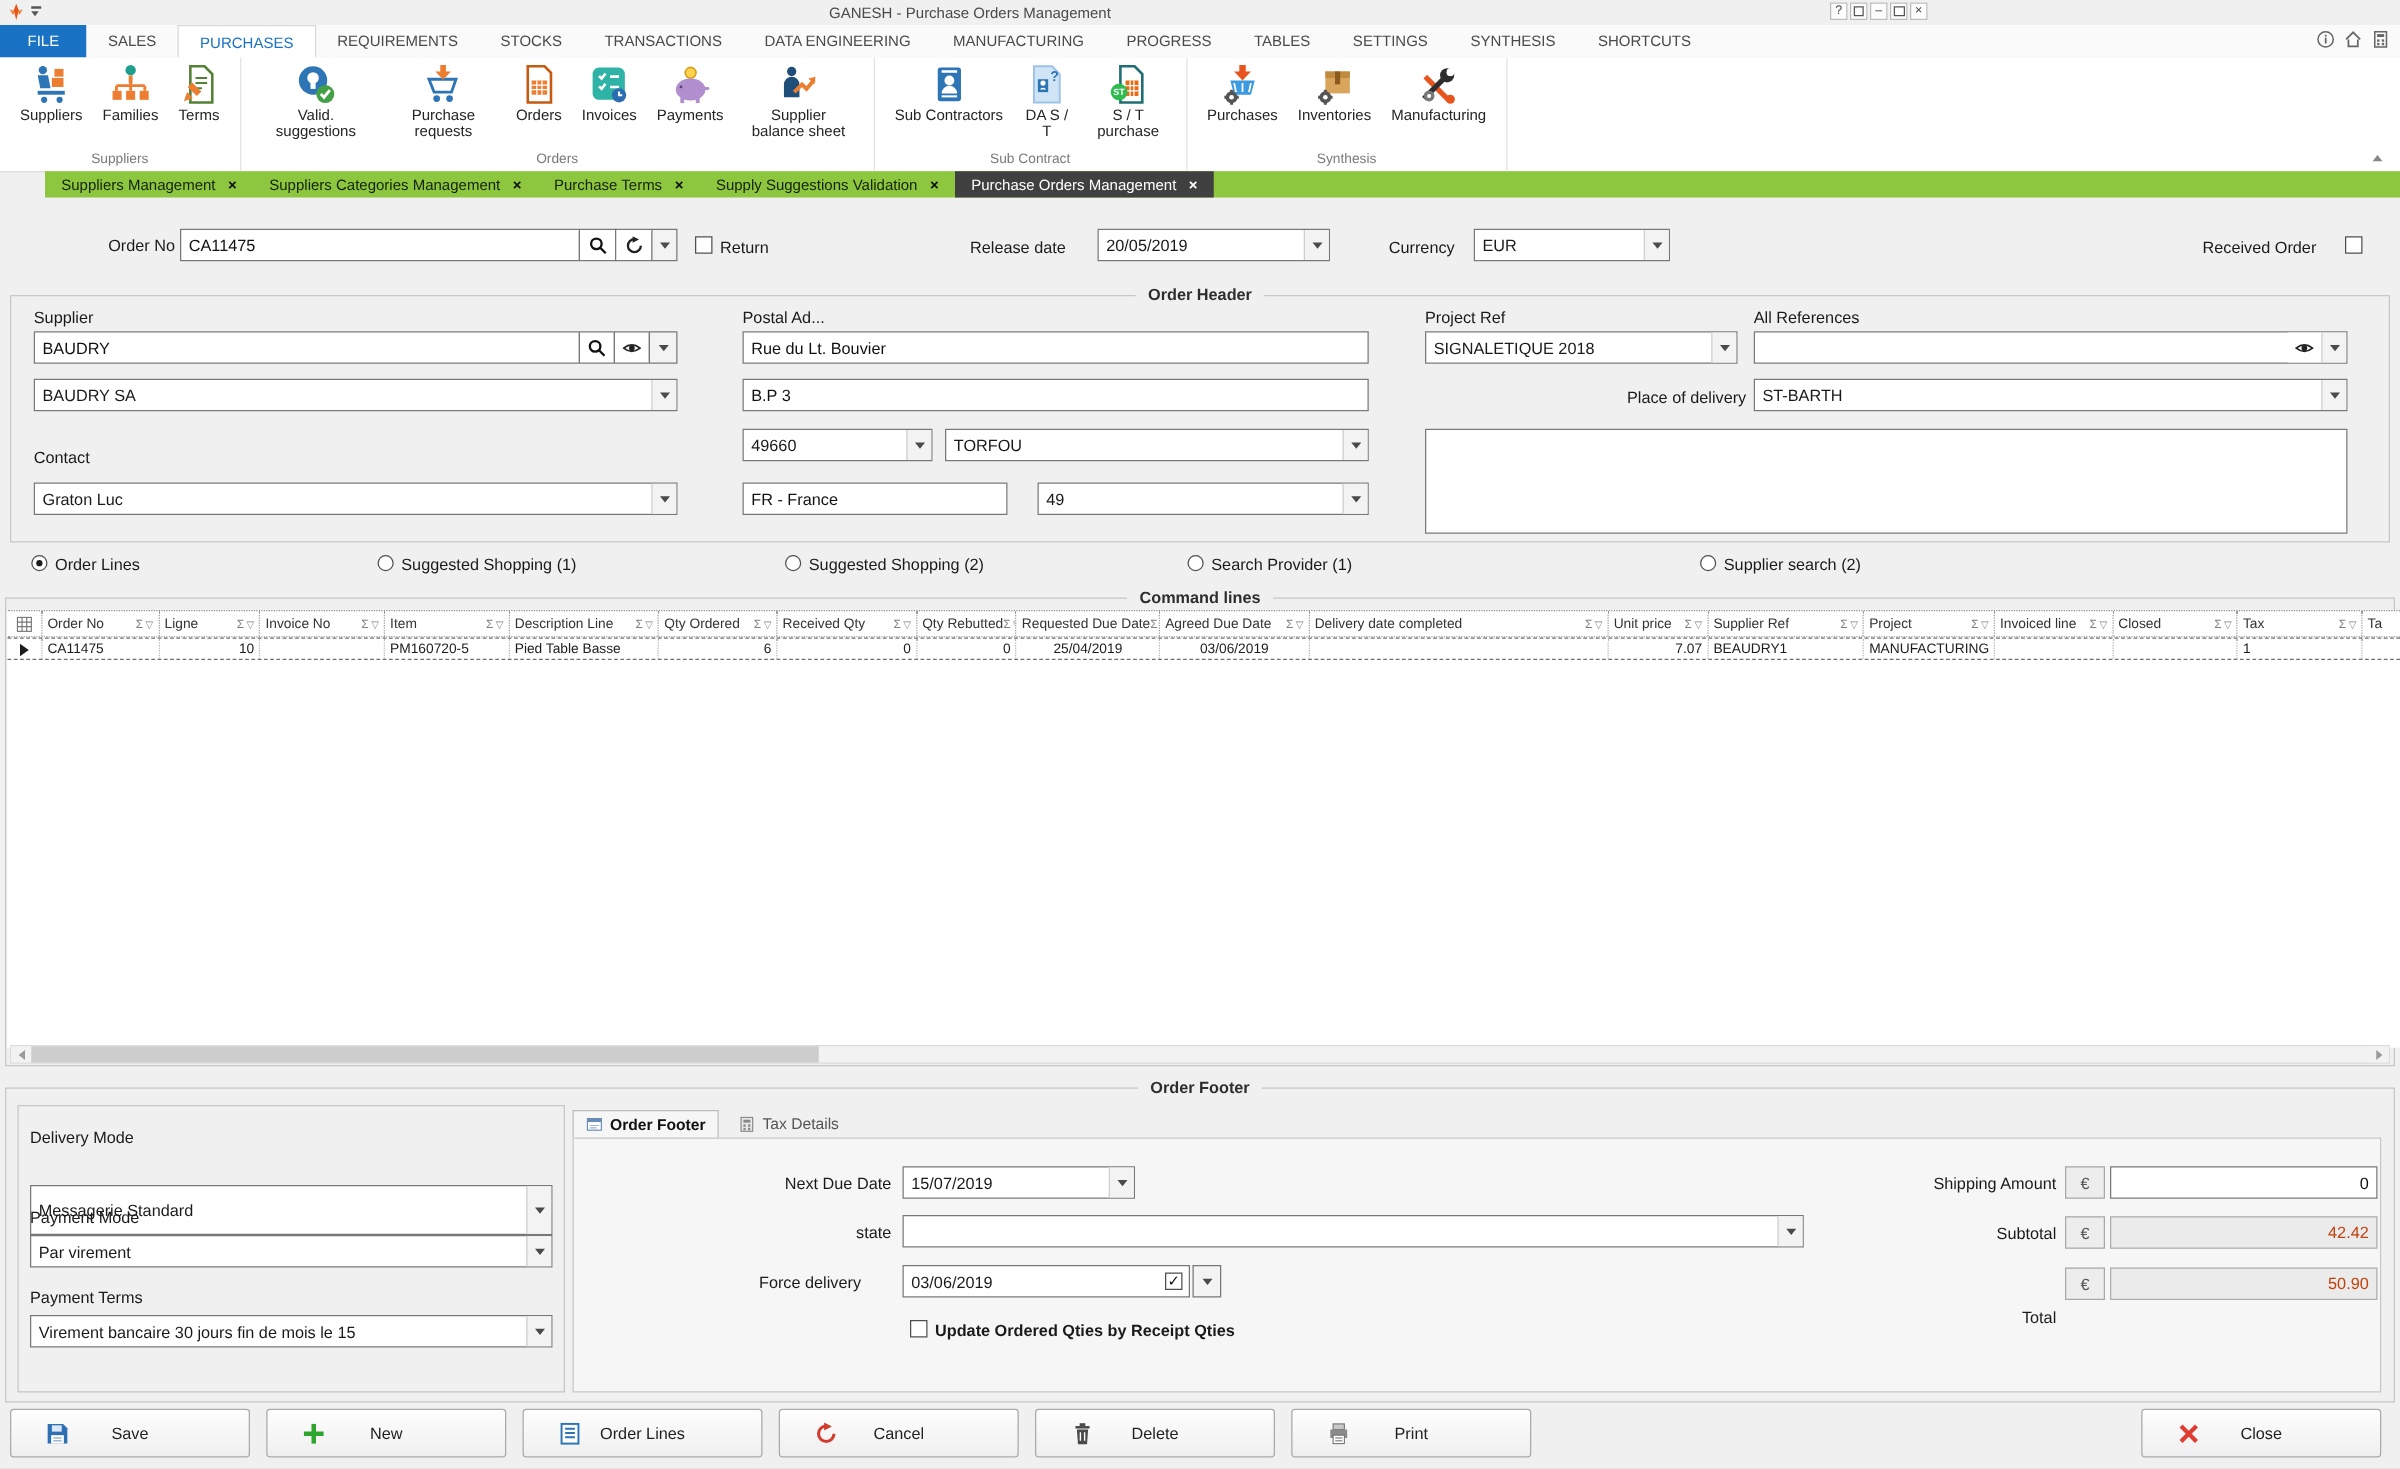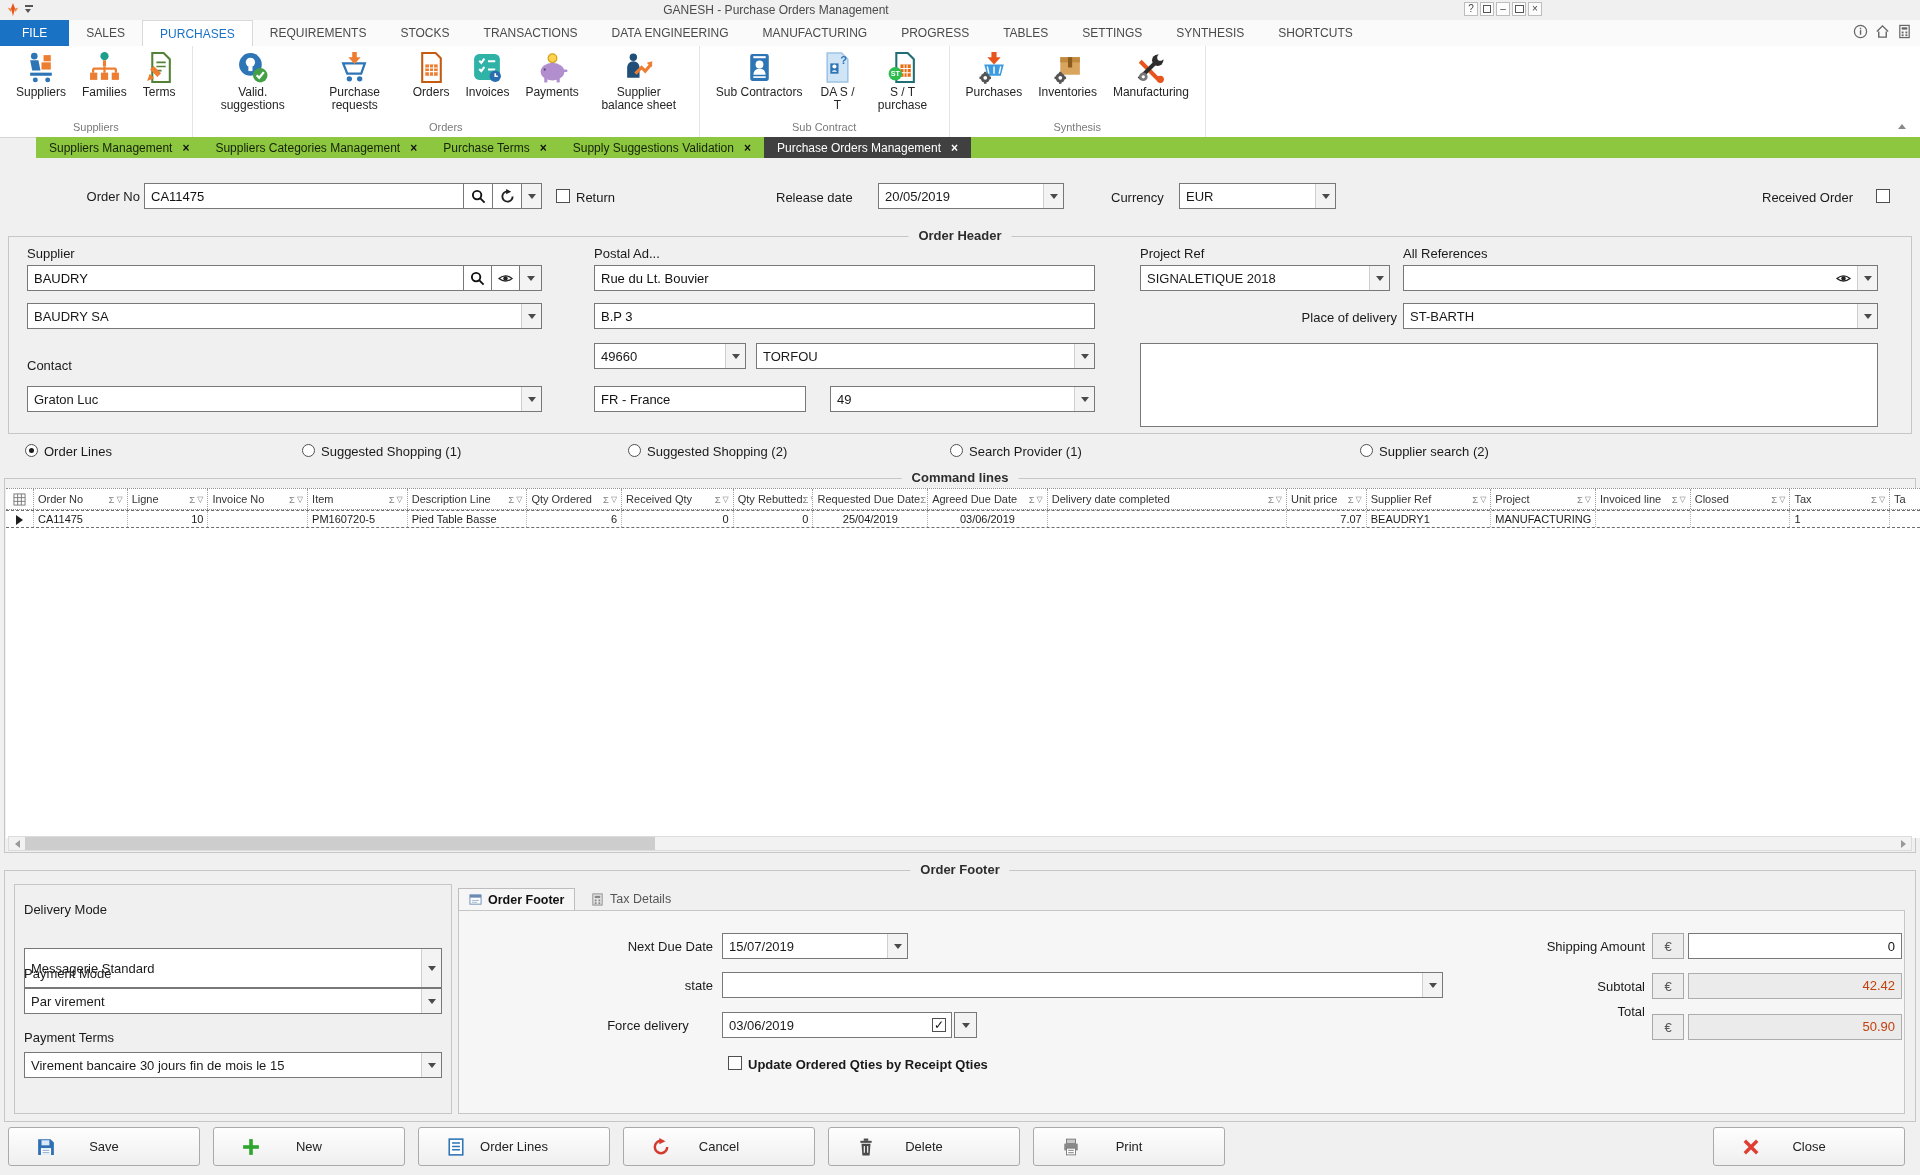--- a/index.html
+++ b/index.html
@@ -748,21 +748,21 @@
       </div>
     <div class="chk" style="left:728px;top:898px"></div>
     <div class="lbl" style="left:748px;top:899px;font-weight:bold;font-weight:600">Update Ordered Qties by Receipt Qties</div>
 
     <div class="lbl" style="left:1495px;top:781px;width:150px;text-align:right">Shipping Amount</div>
     <div class="eurobox" style="left:1652px;top:775px;width:32px;height:26px">€</div>
     <input class="tbox money" style="left: 1688px; top: 775px; width: 214px; height: 26px;" value="0">
     <div class="lbl" style="left:1495px;top:821px;width:150px;text-align:right">Subtotal</div>
     <div class="eurobox" style="left:1652px;top:815px;width:32px;height:26px">€</div>
     <div class="tbox money ro" style="left:1688px;top:815px;width:214px;height:26px;line-height:24px">42.42</div>
-    <div class="lbl" style="left:1495px;top:846px;width:150px;text-align:right">Total</div>
+    <div class="lbl" style="left:1495px;top:888px;width:150px;text-align:right">Total</div>
     <div class="eurobox" style="left:1652px;top:856px;width:32px;height:26px">€</div>
     <div class="tbox money ro" style="left:1688px;top:856px;width:214px;height:26px;line-height:24px">50.90</div>
 
     <div class="abtn" style="left:8px;top:969px;width:192px">
       <svg class="bic" viewBox="0 0 16 16">
           <path d="M1 1 h11 l3 3 v11 h-14 z" fill="#2f6fb4"></path>
           <rect x="4" y="2" width="7" height="4.5" fill="#d9e7f6"></rect>
           <rect x="3.5" y="9" width="9" height="6" fill="#fff"></rect>
           <path d="M5 11 h6 M5 13 h6" stroke="#9db7d4" stroke-width="1"></path>
         </svg>

